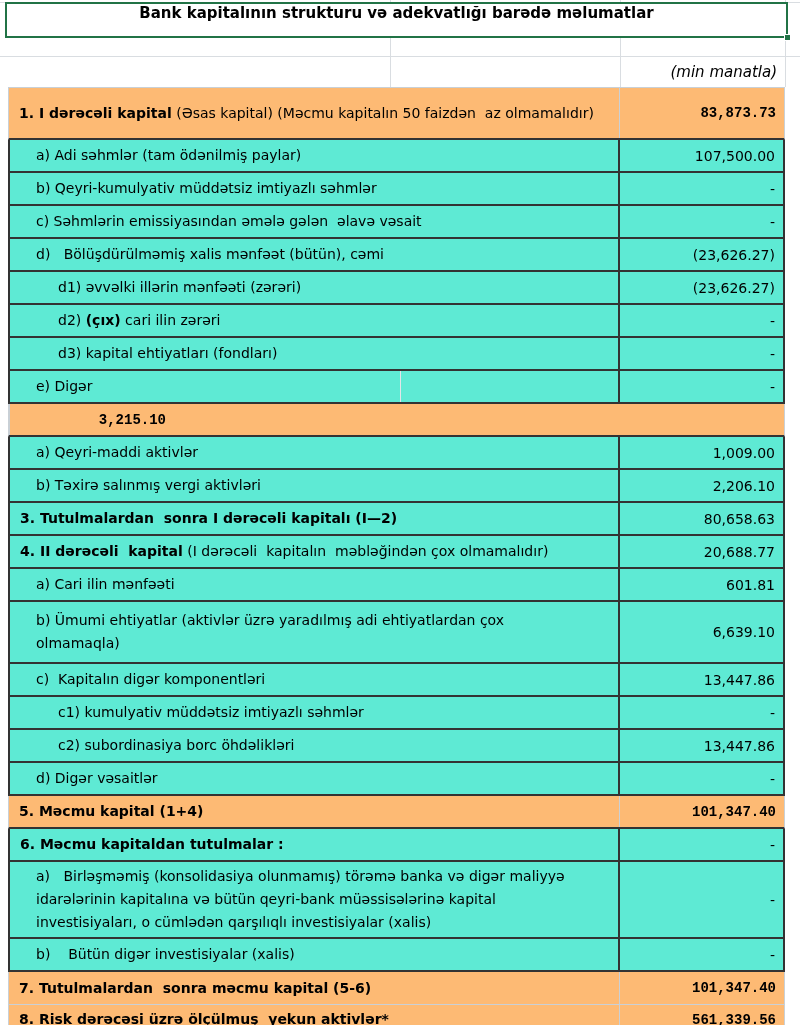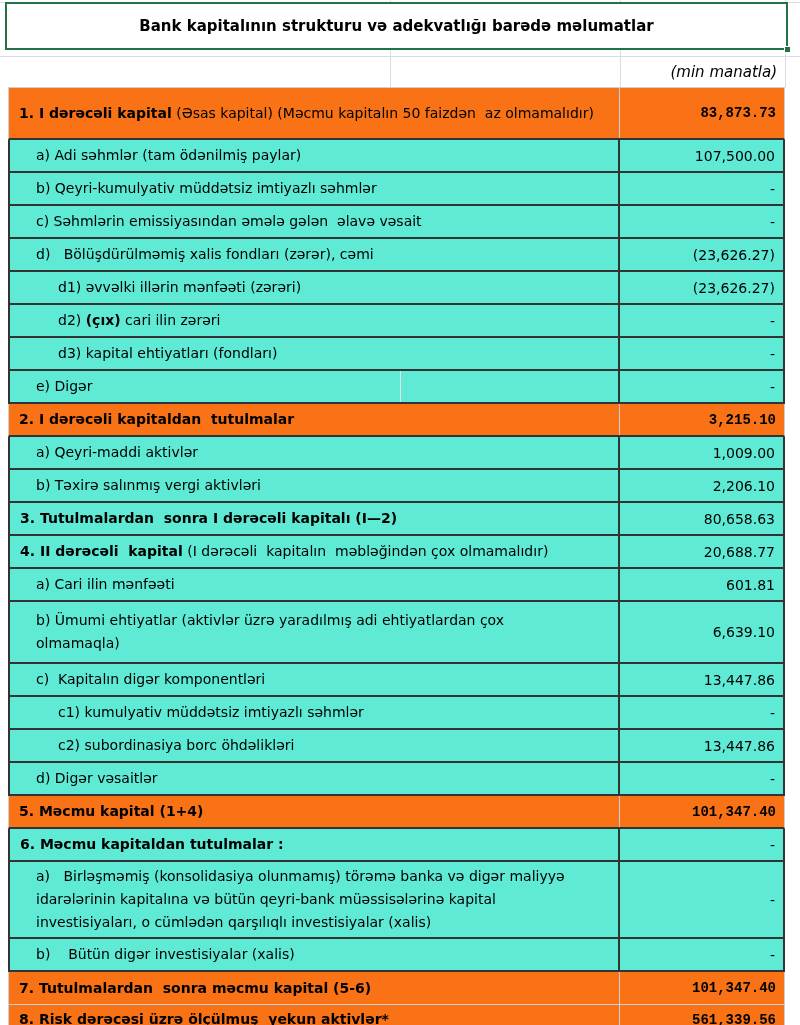--- a/index.html
+++ b/index.html
@@ -17,24 +17,24 @@
   }
   
   .gridline { position: absolute; background: #d9dde1; z-index: 1; }
   .gl-h { height: 1px; }
   .gl-v { width: 1px; }
 
   
   .title-box {
     position: absolute;
     left: 5px; top: 2px;
-    width: 783px; height: 48px;
+    width: 783px; height: 36px;
     background: #fff;
     border: 2px solid #217346;
-    display: flex; align-items: center; justify-content: center;
+    display: flex; align-items: flex-start; justify-content: center;
     font-weight: bold; font-size: 15px;
     z-index: 3;
   }
   .sel-handle {
     position: absolute;
     right: -5px; bottom: -5px;
     width: 7px; height: 7px;
     background: #217346;
     border: 1px solid #fff;
   }
@@ -60,21 +60,21 @@
   .row {
     display: flex;
     min-height: 33px;
     background: #5eead4;
     position: relative;
     border-left: 2px solid #333333;
     border-right: 2px solid #333333;
     border-bottom: 2px solid #333333;
   }
   .row.blue {
-    background: #f97316;
+    background: #fdba74;
     border-left: 1px solid #c9d0d6;
     border-right: 1px solid #c9d0d6;
   }
   .row.blue.soft-bottom { border-bottom: 1px solid #c9d0d6; }
   .cell { display: flex; align-items: center; }
   .cell.label {
     flex: 1;
     padding: 3px 6px;
     overflow: hidden;
   }
@@ -164,21 +164,21 @@
         <div class="row">
       <div class="cell label">
         <span class="lbl ind1"><span class="pre">c) Səhmlərin emissiyasından əmələ gələn  əlavə vəsait</span><span class="bld"></span><span class="post"></span></span>
       </div>
       <div class="cell value">
         <span class="val">-</span>
       </div>
     </div>
         <div class="row">
       <div class="cell label">
-        <span class="lbl ind1"><span class="pre">d)   Bölüşdürülməmiş xalis fondları (zərər), cəmi</span><span class="bld"></span><span class="post"></span></span>
+        <span class="lbl ind1"><span class="pre">d)   Bölüşdürülməmiş xalis mənfəət (bütün), cəmi</span><span class="bld"></span><span class="post"></span></span>
       </div>
       <div class="cell value">
         <span class="val">(23,626.27)</span>
       </div>
     </div>
         <div class="row">
       <div class="cell label">
         <span class="lbl ind2"><span class="pre">d1) əvvəlki illərin mənfəəti (zərəri)</span><span class="bld"></span><span class="post"></span></span>
       </div>
       <div class="cell value">
@@ -203,23 +203,20 @@
     </div>
         <div class="row split">
       <div class="cell label">
         <span class="lbl ind1"><span class="pre">e) Digər</span><span class="bld"></span><span class="post"></span></span>
       </div>
       <div class="cell value">
         <span class="val">-</span>
       </div>
     </div>
         <div class="row blue">
-      <div class="cell label">
-        <span class="lbl ind0"><span class="pre"></span><span class="bld">2. I dərəcəli kapitaldan  tutulmalar</span><span class="post"></span></span>
-      </div>
       <div class="cell value">
         <span class="val vbold">3,215.10</span>
       </div>
     </div>
         <div class="row">
       <div class="cell label">
         <span class="lbl ind1"><span class="pre">a) Qeyri-maddi aktivlər</span><span class="bld"></span><span class="post"></span></span>
       </div>
       <div class="cell value">
         <span class="val">1,009.00</span>

